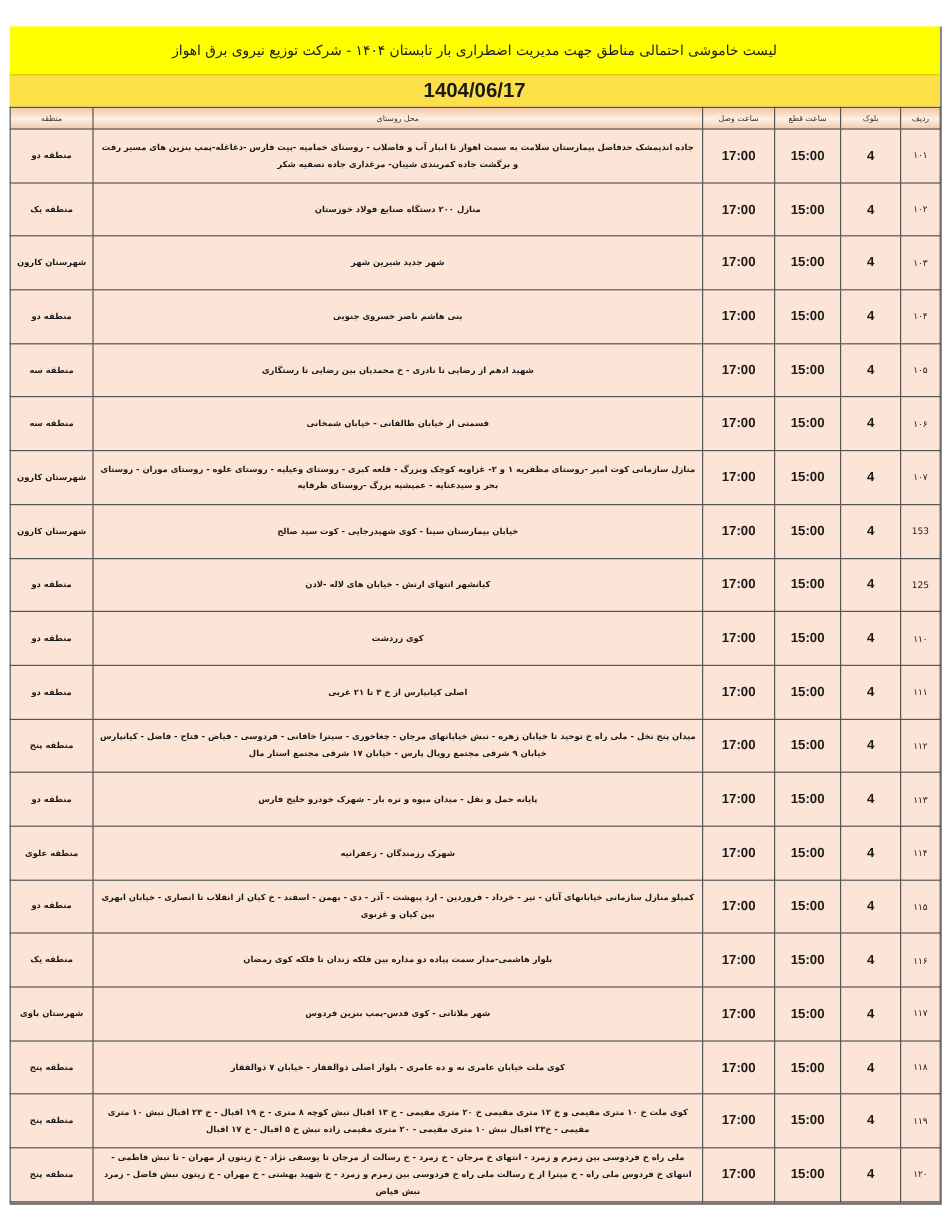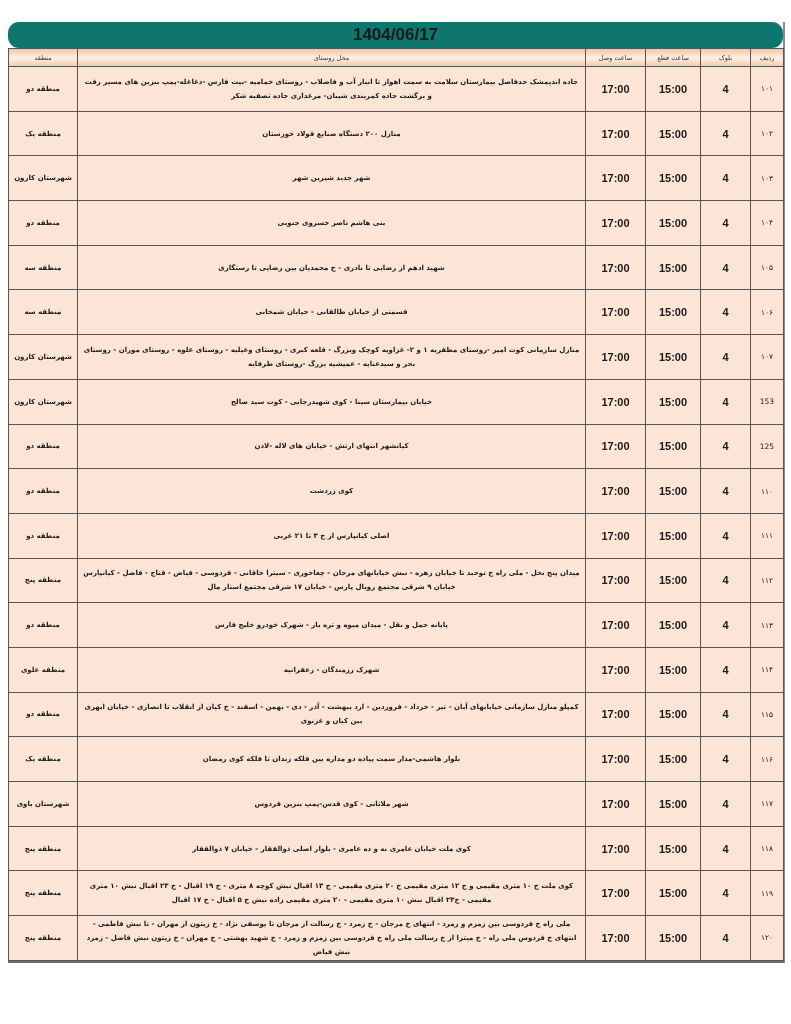--- a/index.html
+++ b/index.html
@@ -1,33 +1,34 @@
 <!DOCTYPE html>
 <html><head>
 <meta charset="utf-8">
 <style>
   html, body { margin:0; padding:0; background:#ffffff; }
   body { width:791px; height:1024px; position:relative; font-family:"DejaVu Sans", sans-serif; overflow:hidden; }
   .sheet { position:absolute; left:8px; top:22px; width:775px; border-right:2px solid #8a8a8a; border-bottom:2px solid #6e6e6e; }
   .title-band { height:40px; background:#ffff00; display:flex; align-items:center; justify-content:center; direction:rtl; font-size:11.5px; color:#1a1a1a; border-bottom:1px solid #c9b800; }
-  .date-band { height:26px; background:#0f766e; display:flex; align-items:center; justify-content:center; font-family:"Liberation Sans", sans-serif; font-weight:bold; font-size:17px; color:#1a1a1a;border-radius:11px; }
+  .date-band { height:26px; background:#fde047; display:flex; align-items:center; justify-content:center; font-family:"Liberation Sans", sans-serif; font-weight:bold; font-size:17px; color:#1a1a1a; }
   table { border-collapse:collapse; width:775px; table-layout:fixed; direction:rtl; }
   th { height:17px; font-weight:normal; font-size:6.5px; color:#333; border:1px solid #555; padding:0;
        background:linear-gradient(to bottom, #f4c8a8 0%, #fdf0e6 50%, #f4c8a8 100%); }
   td { border:1px solid #555; background:#fce4d6; text-align:center; vertical-align:middle; padding:0 4px; color:#1a1a1a; }
   tr.data-row { height:44.7px; }
   td.c-row { font-size:7.5px; }
   td.c-block, td.c-time { font-family:"Liberation Sans", sans-serif; font-weight:bold; font-size:11px; }
   td.c-loc { font-size:7px; line-height:14px; font-weight:bold; }
   td.c-region { font-size:7px; font-weight:bold; }
 </style>
 </head>
 <body>
 
 <div class="sheet">
+  <div class="title-band">لیست خاموشی احتمالی مناطق جهت مدیریت اضطراری بار تابستان ۱۴۰۴ - شرکت توزیع نیروی برق اهواز</div>
   <div class="date-band">1404/06/17</div>
   <table>
     <colgroup>
       <col style="width:33px">
       <col style="width:50px">
       <col style="width:55px">
       <col style="width:60px">
       <col style="width:508px">
       <col style="width:69px">
     </colgroup>

